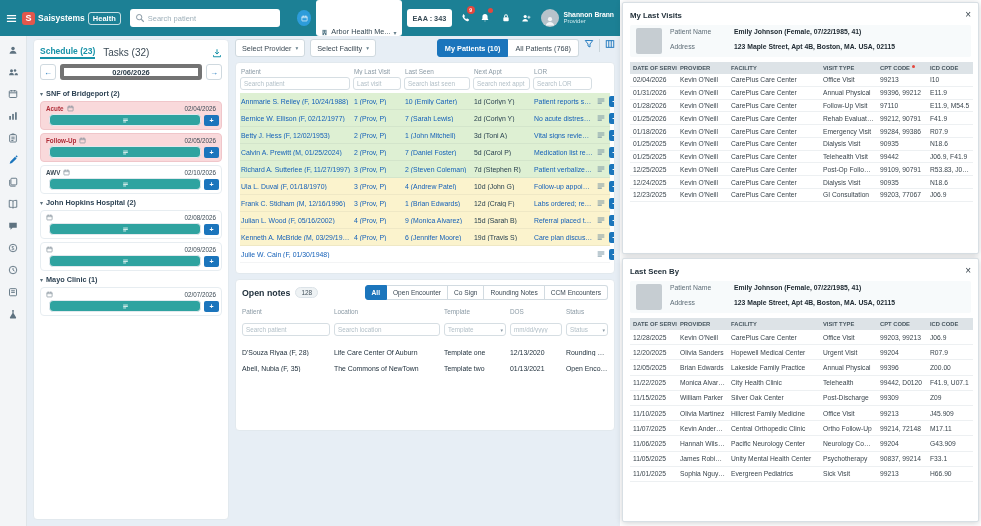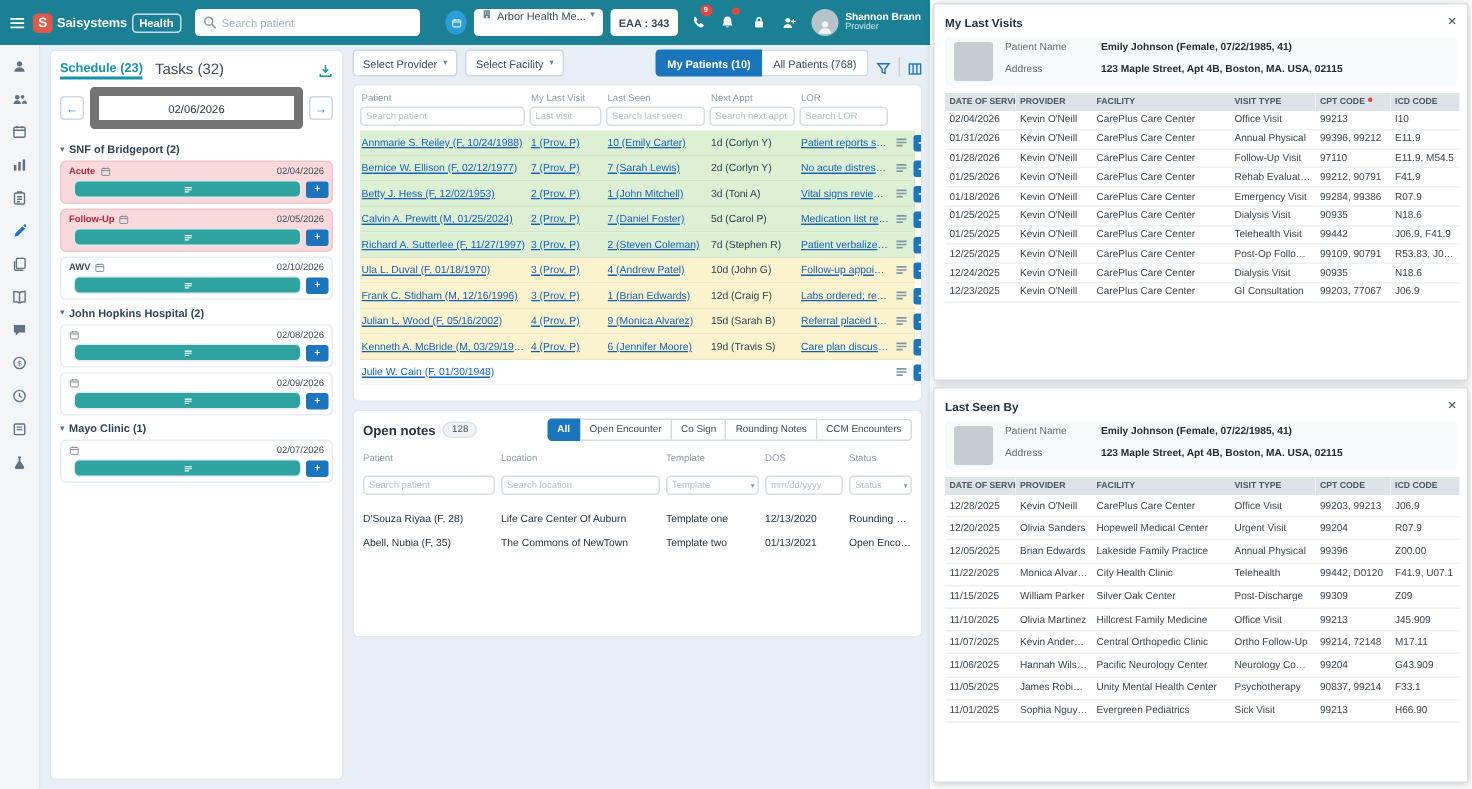--- a/index.html
+++ b/index.html
@@ -13,21 +13,21 @@
 .ic.sm svg{width:7px;height:7px}
 .hminc svg{width:11px;height:11px}
 .logo{display:flex;align-items:center;gap:3px;margin-right:4px}
 .logo-mark{width:13px;height:13px;background:#e2574c;color:#fff;border-radius:3px;font-size:9px;font-weight:bold;display:flex;align-items:center;justify-content:center}
 .brand{font-size:8.5px;font-weight:bold;color:#fff}
 .product{font-size:7.5px;font-weight:bold;color:#fff;border:1px solid rgba(255,255,255,.75);border-radius:3px;padding:1px 4px}
 .searchbox{width:166px;height:18px;background:#fff;border-radius:3px;display:flex;align-items:center;gap:3px;padding:0 5px;color:#8a9aa5}
 .searchbox input{flex:1;border:0;outline:0;font-size:7.5px;color:#333;font-family:inherit;min-width:0}
 .searchbox input::placeholder{color:#9fb0ba}
 .cal-circle{width:16px;height:16px;border-radius:50%;background:#2d9cdb;display:flex;align-items:center;justify-content:center;color:#fff;margin-left:12px;cursor:pointer}
-.org-select{height:18px;background:#fff;border-radius:3px;display:flex;align-items:flex-start;gap:3px;padding:0 5px;font-size:7.3px;color:#374a55;cursor:pointer;white-space:nowrap}
+.org-select{height:36px;background:#fff;border-radius:3px;display:flex;align-items:flex-end;gap:3px;padding:0 5px;font-size:7.3px;color:#374a55;cursor:pointer;white-space:nowrap}
 .org-select .ic{color:#5c7e8d}
 .chev{font-size:6px;color:#67808d}
 .eaa{height:18px;background:#fff;border-radius:3px;display:flex;align-items:center;padding:0 6px;font-size:7.3px;font-weight:bold;color:#374a55;white-space:nowrap}
 .hicon{position:relative;width:17px;height:16px;display:flex;align-items:center;justify-content:center;color:#fff;cursor:pointer}
 .hbadge{position:absolute;top:-4px;right:-2px;min-width:8px;height:8px;border-radius:4px;background:#e5473d;color:#fff;font-size:5px;font-weight:bold;display:flex;align-items:center;justify-content:center;padding:0 1px}
 .hdot{position:absolute;top:-2px;right:0;width:5px;height:5px;border-radius:50%;background:#e5473d}
 .userchip{display:flex;align-items:center;gap:4px;margin-left:3px;cursor:pointer}
 .uavatar{width:18px;height:18px;border-radius:50%;background:#b7c3cb;display:flex;align-items:flex-end;justify-content:center;overflow:hidden;color:#f2f5f7}
 .uavatar svg{width:12px;height:12px}
 .utxt{display:flex;flex-direction:column;line-height:1.15}
@@ -43,40 +43,40 @@
 .tab{font-size:8.5px;color:#5a6672;cursor:pointer;padding:1px 1px 2px}
 .tab.active{color:#173a52;font-weight:bold;border-bottom:2px solid #1a6f86}
 .columns{flex:1;display:flex;gap:6px;min-height:0}
 .sched{flex:0 0 196px;background:#fff;border-radius:4px;border:1px solid #e2e9ee;padding:6px;display:flex;flex-direction:column;gap:5px;overflow:hidden}
 .sched-head{display:flex;align-items:center;gap:8px}
 .sched-title{font-size:8.5px;font-weight:bold;color:#1792a8;border-bottom:2px solid #1792a8;padding-bottom:1px;cursor:pointer;white-space:nowrap}
 .tasks-label{font-size:10px;color:#3c4a55;flex:1;cursor:pointer;white-space:nowrap}
 .tealic{color:#1792a8;cursor:pointer}
 .date-row{display:flex;align-items:center;gap:4px}
 .dbtn{width:16px;height:16px;border:1px solid #cfd9df;border-radius:3px;display:flex;align-items:center;justify-content:center;font-size:8px;color:var(--blue,#1b75bc);cursor:pointer;background:#fff}
-.dfield{flex:1;height:28px;border:6px solid #737373;border-radius:3px;display:flex;align-items:center;justify-content:center;font-size:7.5px;font-weight:normal;color:#2a3b47;cursor:pointer}
+.dfield{flex:1;height:16px;border:4px solid #737373;border-radius:3px;display:flex;align-items:center;justify-content:center;font-size:7.5px;font-weight:bold;color:#2a3b47;cursor:pointer}
 .sched-list{flex:1;overflow:hidden;display:flex;flex-direction:column}
 .ghead{display:flex;align-items:center;gap:3px;margin-top:4px;cursor:pointer}
 .gchev{font-size:6px;color:#5d707c}
 .gname{font-size:7.3px;font-weight:bold;color:#2e4354;white-space:nowrap}
 .card{margin-top:3px;border:1px solid #e7edf1;border-radius:4px;background:#fff;padding:3px 5px;cursor:pointer}
 .card.pink{background:var(--card-pink,#f9d9db);border-color:#f0c6ca}
 .crow1{display:flex;align-items:center;gap:3px}
 .badge{font-size:6.3px;font-weight:bold}
 .badge.acute,.badge.followup{color:#ae2b36}
 .badge.awv{color:#3c4a55}
 .crow1 .ic{color:#7c8a94}
 .cdate{margin-left:auto;font-size:6.3px;color:#3c4a55}
 .crow2{display:flex;align-items:center;gap:3px;margin-top:2px}
 .cname{flex:1;font-size:7.2px;color:#21323f;white-space:nowrap;overflow:hidden;text-overflow:ellipsis}
 .cbtn{width:15px;height:11px;border-radius:2px;display:flex;align-items:center;justify-content:center;color:#fff;font-size:7px;cursor:pointer;flex:0 0 auto}
 .cbtn.notes{background:#2fa3a0}
 .cbtn.add{background:var(--blue,#1b75bc);font-weight:bold}
 .main{flex:1;display:flex;flex-direction:column;gap:5px;min-width:0}
-.controls{flex:0 0 18px;display:flex;align-items:flex-end;gap:5px}
+.controls{flex:0 0 18px;display:flex;align-items:flex-start;gap:5px}
 .selbtn{height:18px;background:#fff;border:1px solid #cfd9df;border-radius:3px;display:flex;align-items:center;gap:4px;padding:0 6px;font-size:7.3px;color:#3c4a55;cursor:pointer;white-space:nowrap}
 .chev2{font-size:5.5px;color:#67808d}
 .seg{display:flex;margin-left:auto}
 .seg-btn{height:18px;display:flex;align-items:center;padding:0 7px;font-size:7.3px;cursor:pointer;white-space:nowrap}
 .seg-btn.on{background:var(--blue,#1b75bc);color:#fff;border:1px solid var(--blue,#1b75bc);border-radius:3px 0 0 3px;font-weight:bold}
 .seg-btn.off{background:#fff;color:#3c4a55;border:1px solid #cfd9df;border-left:0;border-radius:0 3px 3px 0}
 .blueic{color:var(--blue,#1b75bc);cursor:pointer}
 .vsep{width:1px;height:13px;background:#c9d4da}
 .ptable{flex:0 0 212px;background:#fff;border:1px solid #e2e9ee;border-radius:4px;padding:4px 4px 0;display:flex;flex-direction:column;overflow:hidden}
 .pgrid-row{display:grid;grid-template-columns:110px 48px 66px 57px 59px 1fr;column-gap:3px;align-items:center}

